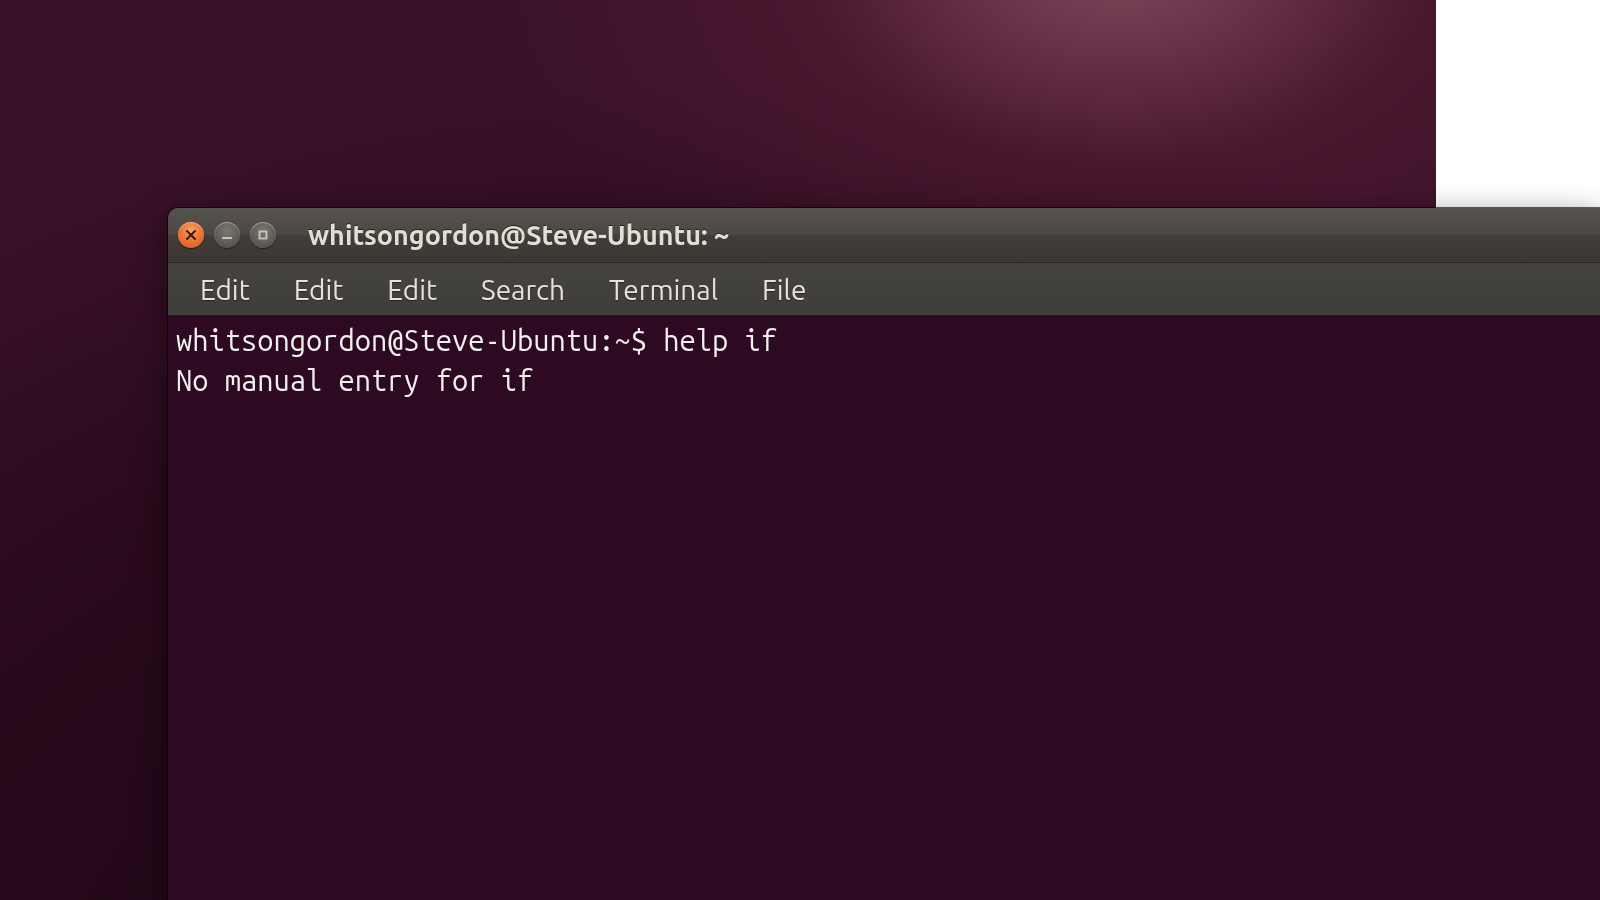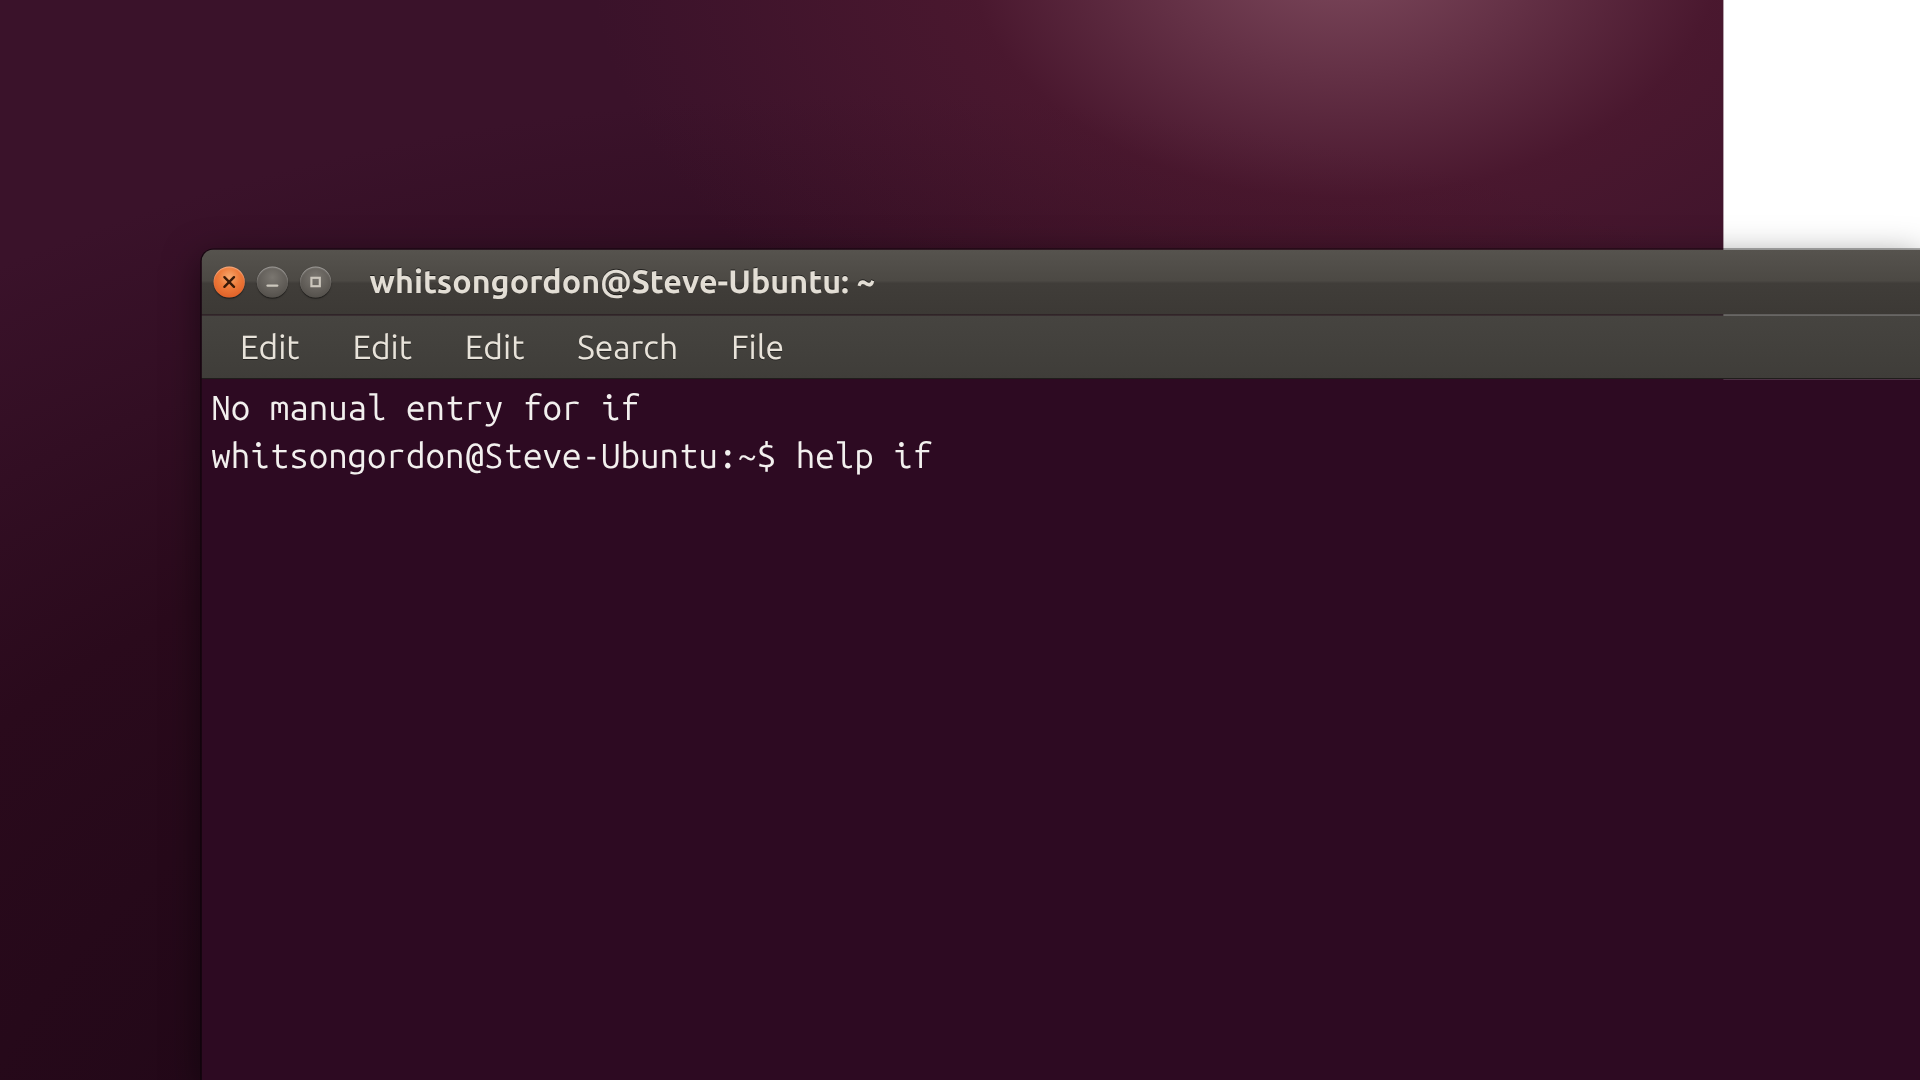--- a/index.html
+++ b/index.html
@@ -123,19 +123,20 @@
         </div>
       </div>
       <div class="title-text">whitsongordon@Steve-Ubuntu: ~</div>
     </div>
 
     <div class="menubar">
       <div class="menu-item">Edit</div>
       <div class="menu-item">Edit</div>
       <div class="menu-item">Edit</div>
       <div class="menu-item">Search</div>
+      <div class="menu-item">Terminal</div>
       <div class="menu-item">File</div>
     </div>
 
-    <div class="terminal-body"><span class="term-line"><span>No manual entry for if</span></span><span class="term-line"><span>whitsongordon@Steve-Ubuntu:~$ </span><span>help if</span></span></div>
+    <div class="terminal-body"><span class="term-line"><span>whitsongordon@Steve-Ubuntu:~$ </span><span>help if</span></span><span class="term-line"><span>No manual entry for if</span></span></div>
 
   </div>
 </div>
 
 </body></html>

